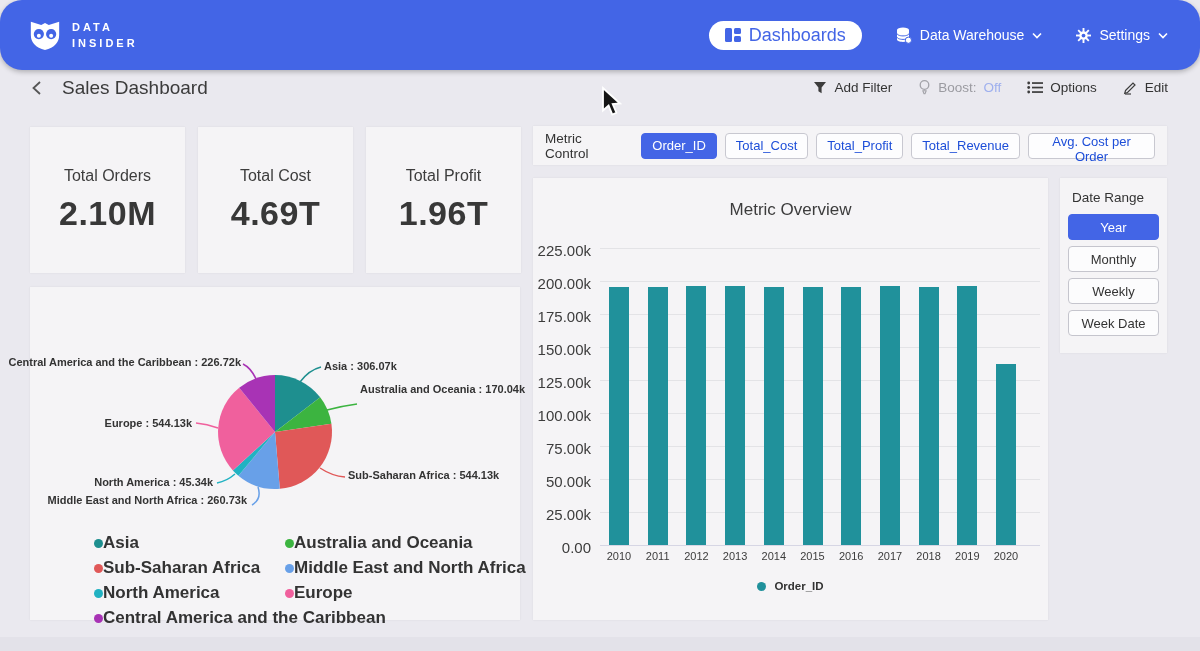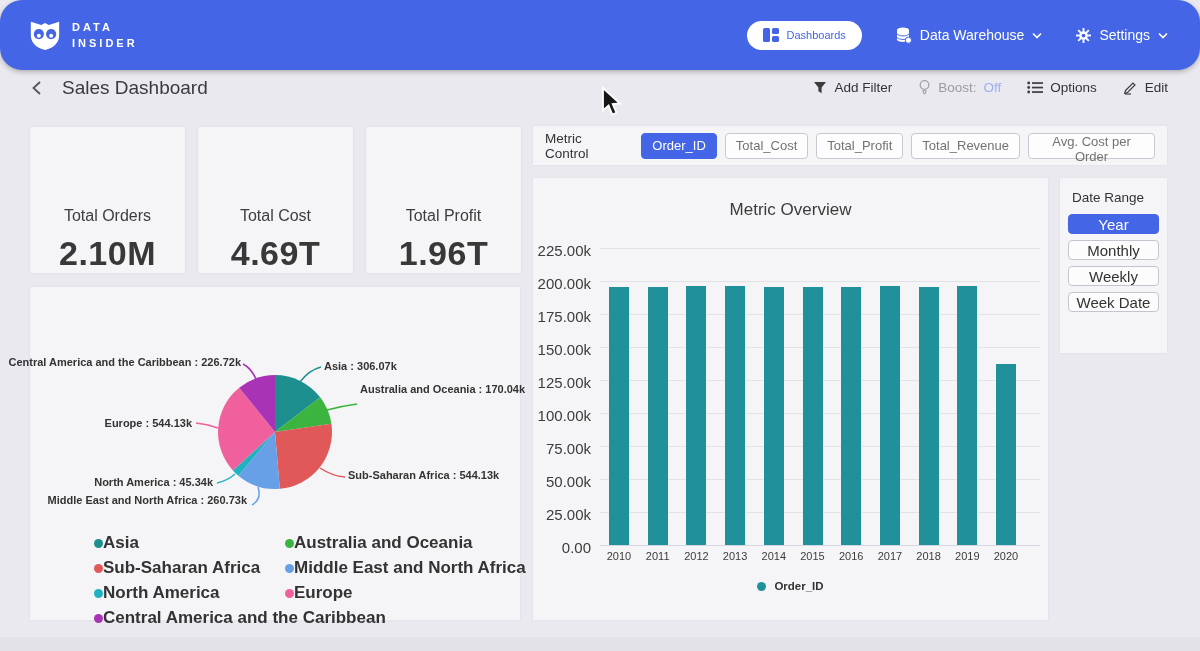--- a/index.html
+++ b/index.html
@@ -16,69 +16,69 @@
     position:absolute; left:0; top:0; width:1200px; height:70px;
     background:#4365e6; display:flex; 
     box-shadow:0 2px 5px rgba(0,0,0,.25); z-index:5;border-radius:22px;
   }
   .logo { display:flex; align-items:center; gap:10px; margin-left:28px; }
   .logo-text { color:#fff; font-size:11px; font-weight:700; letter-spacing:3px; line-height:1.5; }
   .nav-right { margin-left:auto; display:flex; align-items:center; gap:34px; margin-right:32px; }
   .nav-pill {
     background:#fff; color:#4365e6; border:none; border-radius:15px;
     height:29px; padding:0 16px; display:flex; align-items:center; gap:8px;
-    font-size:11px; font-weight:500; cursor:pointer;
+    font-size:18px; font-weight:500; cursor:pointer;
   }
   .nav-item { display:flex; align-items:center; gap:8px; color:#fff; font-size:14px; cursor:pointer; }
   
   .page-header {
     position:absolute; left:0; top:55px; width:1200px; height:65px;
     display:flex; align-items:center;
   }
   .back-btn { margin-left:26px; width:22px; height:22px; display:flex; align-items:center; justify-content:center; cursor:pointer; }
   .page-title { font-size:19px; font-weight:500; color:#3b3b3b; margin-left:14px; }
   .header-actions { margin-left:auto; margin-right:32px; display:flex; align-items:center; gap:26px; }
   .h-action { display:flex; align-items:center; gap:7px; font-size:13.5px; color:#333; cursor:pointer; }
   .h-action.disabled { color:#9b9ba1; cursor:default; }
   .boost-off { color:#9fb0ee; }
   
   .card { position:absolute; background:#f5f4f6; box-shadow:0 0 2px rgba(0,0,0,.07); }
-  .kpi-card { width:155px; height:146px; top:127px; display:flex; flex-direction:column; align-items:center; justify-content:flex-end; gap:9px; }
+  .kpi-card { width:155px; height:146px; top:127px; display:flex; flex-direction:column; align-items:center; justify-content:center; gap:9px; }
   .kpi-label { font-size:16px; font-weight:500; color:#3d3d3d; }
   .kpi-value { font-size:34px; font-weight:700; color:#383838; letter-spacing:.5px; }
   
   .metric-bar {
     left:533px; top:126px; width:634px; height:39px;
     display:flex; align-items:center; gap:8px; padding:0 12px;
   }
   .metric-label { font-size:13.5px; color:#333; margin-right:6px; }
   .chip {
     font-family:"Liberation Sans",sans-serif;
     background:#fdfdfe; border:1px solid #c8c8d0; border-radius:4px;
-    height:26px; padding:0 10px; font-size:13px; color:#737373; cursor:pointer;
+    height:26px; padding:0 10px; font-size:13px; color:#1d4ed8; cursor:pointer;
   }
   .chip.selected { background:#4365e6; border-color:#4365e6; color:#fff; }
   
   .bar-card { left:533px; top:178px; width:515px; height:442px; }
   .chart-title { position:absolute; top:22px; width:100%; text-align:center; font-size:17px; color:#3c3c3c; }
   .gridline { position:absolute; height:1px; background:#e3e3e6; left:67px; width:440px; }
   .baseline { position:absolute; height:1px; background:#d6d6e4; left:67px; width:440px; top:367px; }
   .ytick { position:absolute; width:58px; text-align:right; font-size:15px; color:#3c3c3c; }
   .bar { position:absolute; width:20px; background:#20919b; }
   .xtick { position:absolute; width:40px; text-align:center; font-size:11px; color:#3c3c3c; top:372px; }
   .bar-legend { position:absolute; top:402px; width:100%; display:flex; justify-content:center; align-items:center; gap:8px; font-size:11.5px; font-weight:700; color:#333; }
   .dot { width:9px; height:9px; border-radius:50%; display:inline-block; }
   
   .date-card { left:1060px; top:178px; width:107px; height:175px; padding:10px 8px; }
   .dr-label { font-size:13.5px; color:#333; margin:2px 0 9px 4px; }
   .dr-btn {
     font-family:"Liberation Sans",sans-serif;
-    display:block; width:91px; height:20px; margin:0 0 6px 0;
+    display:block; width:91px; height:26px; margin:0 0 6px 0;
     background:#fcfcfd; border:1px solid #c5c5cd; border-radius:4px;
-    font-size:15px; color:#333; cursor:pointer;
+    font-size:13px; color:#333; cursor:pointer;
   }
   .dr-btn.selected { background:#4365e6; border-color:#4365e6; color:#fff; }
   
   .pie-card { left:30px; top:287px; width:490px; height:333px; }
   .co { position:absolute; font-size:11px; font-weight:700; color:#333; white-space:nowrap; }
   .co-ca   { right:279px; top:69px; }
   .co-asia { left:294px;  top:73px; }
   .co-aus  { left:330px;  top:96px; }
   .co-eu   { right:328px; top:130px; }
   .co-ssa  { left:318px;  top:182px; }

